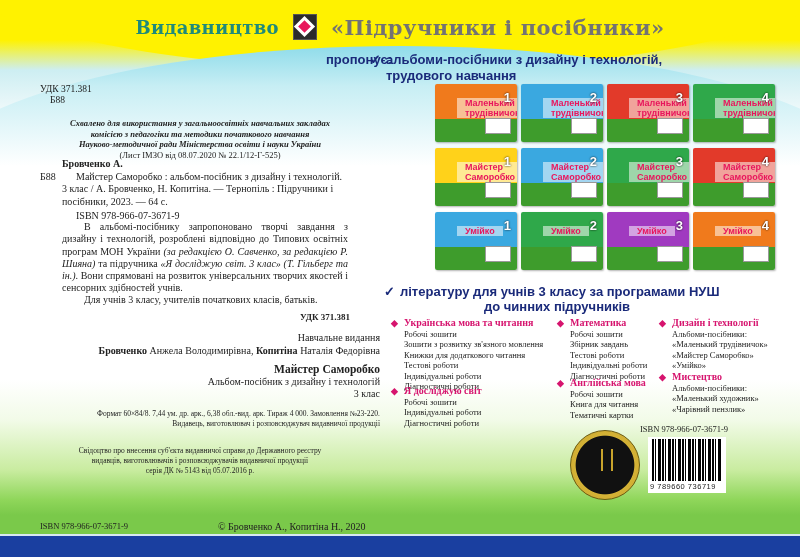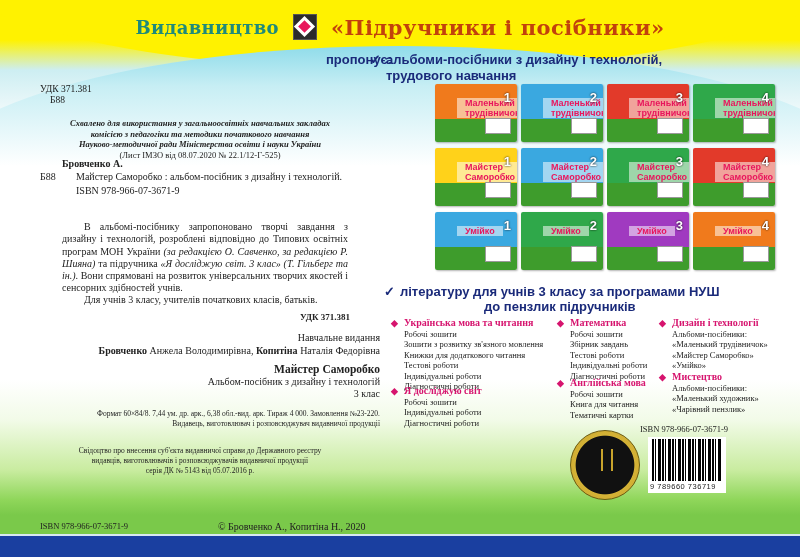--- a/index.html
+++ b/index.html
@@ -3,21 +3,21 @@
 <meta charset="utf-8">
 <style>
   html,body{margin:0;padding:0;}
   body{width:800px;height:557px;position:relative;overflow:hidden;font-family:"Liberation Serif",serif;color:#222;
     background:linear-gradient(180deg,#fff200 0px,#fff200 40px,#cdeef2 70px,#e6f6f8 100px,#ffffff 130px,#ffffff 380px,#f2fbe8 420px,#c9eca0 470px,#8fd65a 500px,#7ac94a 515px);}
   .yellow-arc{position:absolute;left:-60px;top:-40px;width:920px;height:110px;border-radius:0 0 50% 50%/0 0 100% 100%;background:#fff200;z-index:0;}
   .cyan-arc{position:absolute;left:-80px;top:46px;width:960px;height:140px;border-radius:50% 50% 0 0/100% 100% 0 0;background:linear-gradient(180deg,#8fdcea 0,#c7eef4 40px,#ffffff 120px);z-index:0;}
   .layer{position:absolute;z-index:2;}
   .header{left:0;top:12px;width:800px;height:30px;display:flex;align-items:center;justify-content:center;gap:14px;}
   .pub-word{font-family:"DejaVu Serif",serif;font-weight:bold;font-size:18px;color:#1f8a7a;letter-spacing:0.3px;}
-  .pub-name{font-family:"DejaVu Serif",serif;font-weight:bold;font-size:21px;color:#c2410c;letter-spacing:0.5px;}
+  .pub-name{font-family:"DejaVu Serif",serif;font-weight:bold;font-size:21px;color:#737373;letter-spacing:0.5px;}
   .logo{width:22px;height:24px;background:#2b2b2b;position:relative;border:1px solid #555;}
   .logo:before{content:"";position:absolute;left:3px;top:4px;width:15px;height:15px;background:#fff;transform:rotate(45deg);}
   .logo:after{content:"";position:absolute;left:6px;top:7px;width:9px;height:9px;background:#e8175d;transform:rotate(45deg);}
   .offer{left:290px;top:52px;font-family:"Liberation Sans",sans-serif;font-weight:bold;font-size:13px;color:#1a2a7a;}
   .offer .lbl{position:absolute;left:0;top:0;white-space:nowrap;margin-left:36px;}
   .offer .check{position:absolute;left:80px;top:0;}
   .offer .txt{position:absolute;left:96px;top:0;width:330px;line-height:16px;}
   .udk-top{left:40px;top:84px;font-size:9.5px;line-height:11px;}
   .approved{left:20px;top:118px;width:360px;text-align:center;font-size:8.5px;line-height:10.5px;font-style:italic;font-weight:bold;}
   .approved .plain{font-style:normal;font-weight:normal;}
@@ -89,20 +89,21 @@
   <div>Науково-методичної ради Міністерства освіти і науки України</div>
   <div class="plain">(Лист ІМЗО від 08.07.2020 № 22.1/12-Г-525)</div>
 </div>
 
 <div class="layer biblio">
   <div class="author">Бровченко А.</div>
   <div class="row">
     <span class="code">Б88</span>
     <span style="padding-left:14px;">Майстер Саморобко : альбом-посібник з дизайну і технологій.</span>
   </div>
+  <div class="indent">3 клас / А. Бровченко, Н. Копитіна. — Тернопіль : Підручники і посібники, 2023. — 64 с.</div>
   <div style="padding-left:36px;margin-top:2px;">ISBN 978-966-07-3671-9</div>
 </div>
 
 <div class="layer annot">
   <span>В альбомі-посібнику запропоновано творчі завдання з дизайну і технологій, розроблені відповідно до Типових освітніх програм МОН України </span><i>(за редакцією О. Савченко, за редакцією Р. Шияна)</i><span> та підручника </span><i>«Я досліджую світ. 3 клас» (Т. Гільберг та ін.)</i><span>. Вони спрямовані на розвиток універсальних творчих якостей і сенсорних здібностей учнів.</span>
 </div>
 <div class="layer forwhom">Для учнів 3 класу, учителів початкових класів, батьків.</div>
 <div class="layer udk-bottom">УДК 371.381</div>
 
 <div class="layer colophon">
@@ -218,21 +219,21 @@
         <span class="bt">Умійко</span>
         <span class="num">4</span>
         <div class="label"></div>
       </div>
   </div>
 </div>
 
 <div class="layer lit" style="width:400px;height:32px;">
   <span class="check">✓</span>
   <span class="l1">літературу для учнів 3 класу за програмами НУШ</span>
-  <span class="l2">до пензлик підручників</span>
+  <span class="l2">до чинних підручників</span>
 </div>
 
 <div class="subj" style="left:404px;top:318px;">
   <div class="h">Українська мова та читання</div>
   <span class="it">Робочі зошити</span>
   <span class="it">Зошити з розвитку зв'язного мовлення</span>
   <span class="it">Книжки для додаткового читання</span>
   <span class="it">Тестові роботи</span>
   <span class="it">Індивідуальні роботи</span>
   <span class="it">Діагностичні роботи</span>

